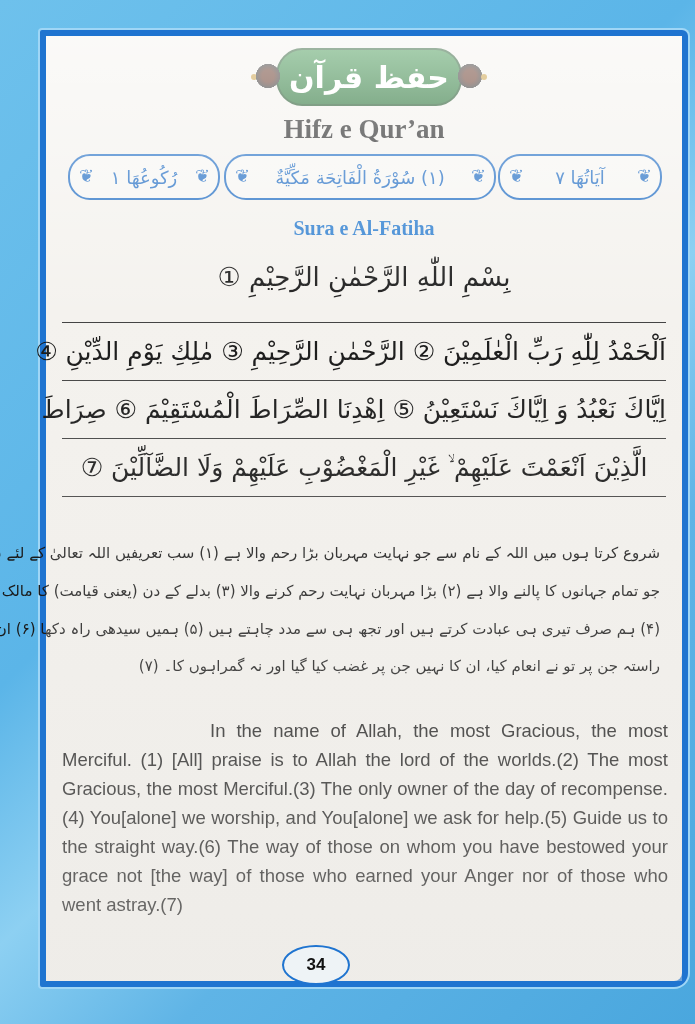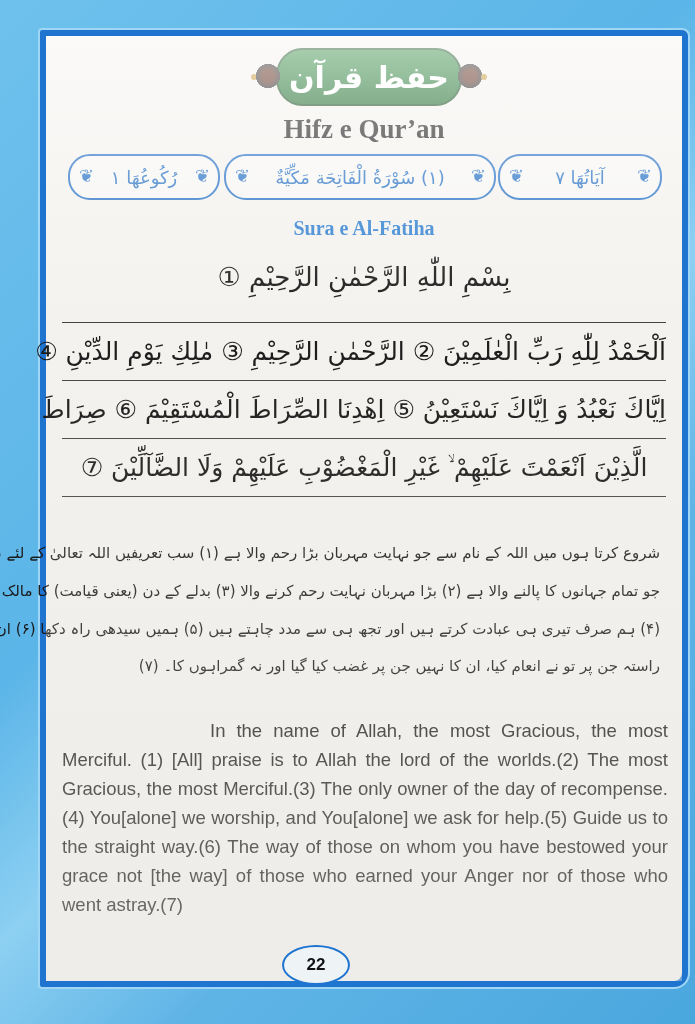--- a/index.html
+++ b/index.html
@@ -140,13 +140,13 @@
 
   <div class="urdu u1">شروع کرتا ہوں میں اللہ کے نام سے جو نہایت مہربان بڑا رحم والا ہے (۱) سب تعریفیں اللہ تعالیٰ کے لئے ہیں</div>
   <div class="urdu u2">جو تمام جہانوں کا پالنے والا ہے (۲) بڑا مہربان نہایت رحم کرنے والا (۳) بدلے کے دن (یعنی قیامت) کا مالک ہے</div>
   <div class="urdu u3">(۴) ہم صرف تیری ہی عبادت کرتے ہیں اور تجھ ہی سے مدد چاہتے ہیں (۵) ہمیں سیدھی راہ دکھا (۶) ان لوگوں کا</div>
   <div class="urdu u4">راستہ جن پر تو نے انعام کیا، ان کا نہیں جن پر غضب کیا گیا اور نہ گمراہوں کا۔ (۷)</div>
 
   <div class="english"><span class="indent"></span><span>In the name of Allah, the most Gracious, the most Merciful. (1) [All] praise is to Allah the lord of the worlds.(2) The most Gracious, the most Merciful.(3) The only owner of the day of recompense.(4) You[alone] we worship, and You[alone] we ask for help.(5) Guide us to the straight way.(6) The way of those on whom you have bestowed your grace not [the way] of those who earned your Anger nor of those who went astray.(7)</span></div>
 
 </div>
 
-<div class="page-num">22</div>
+<div class="page-num">34</div>
 
 </body></html>

